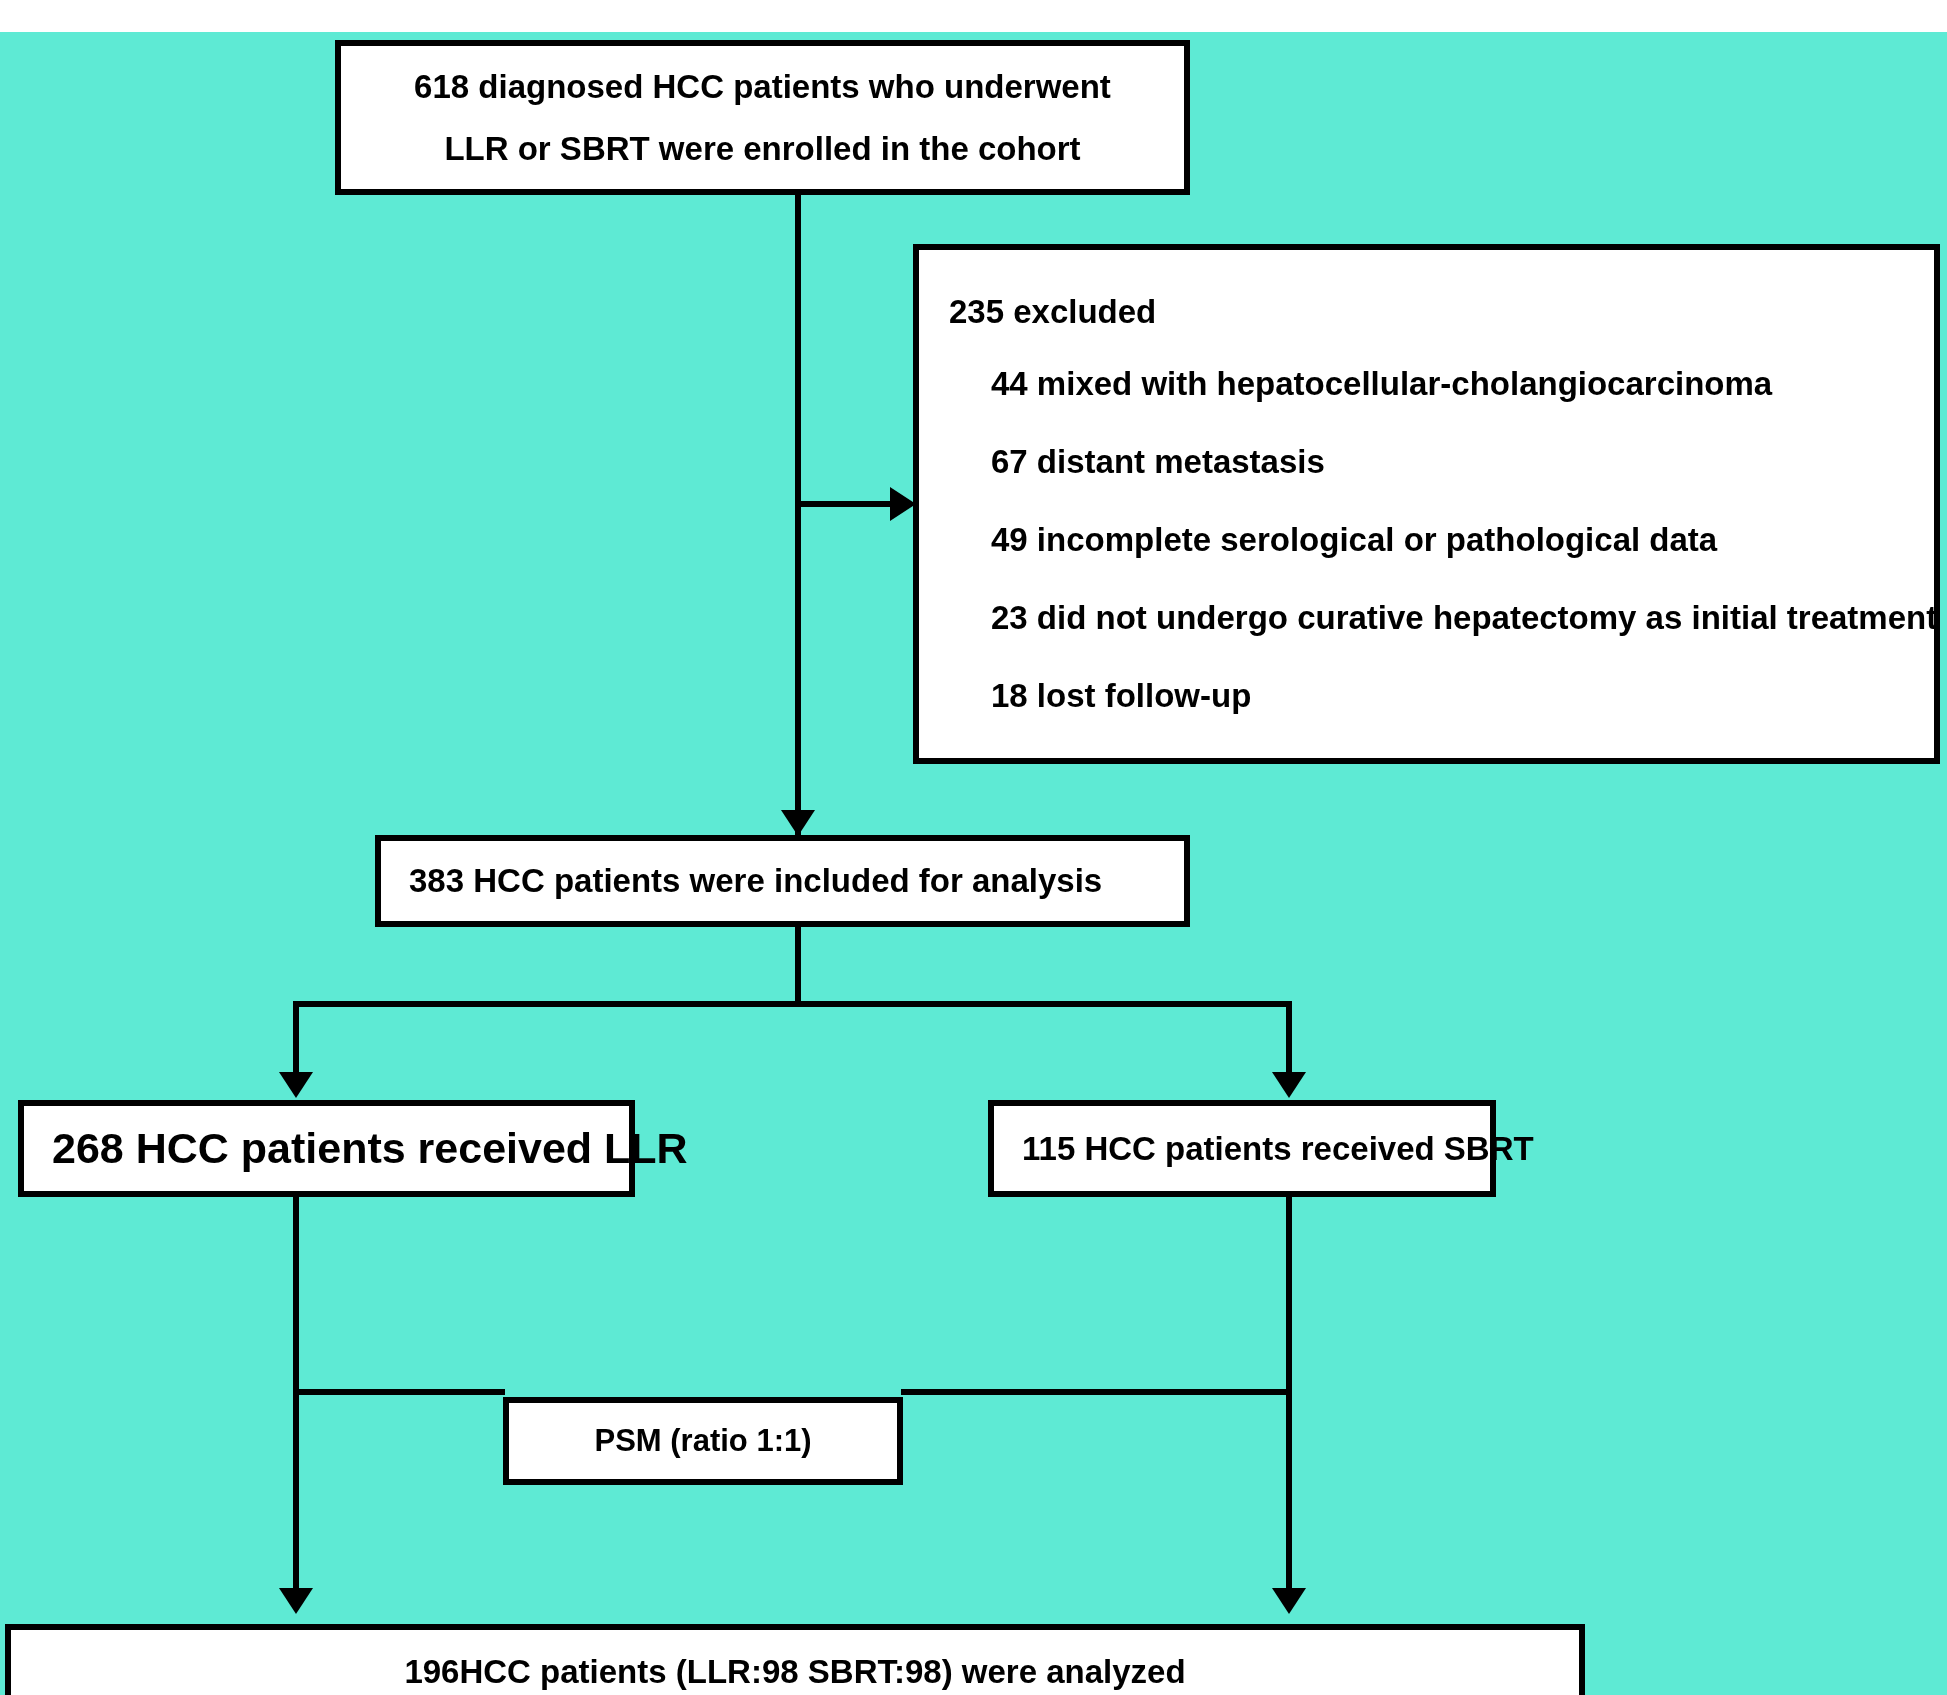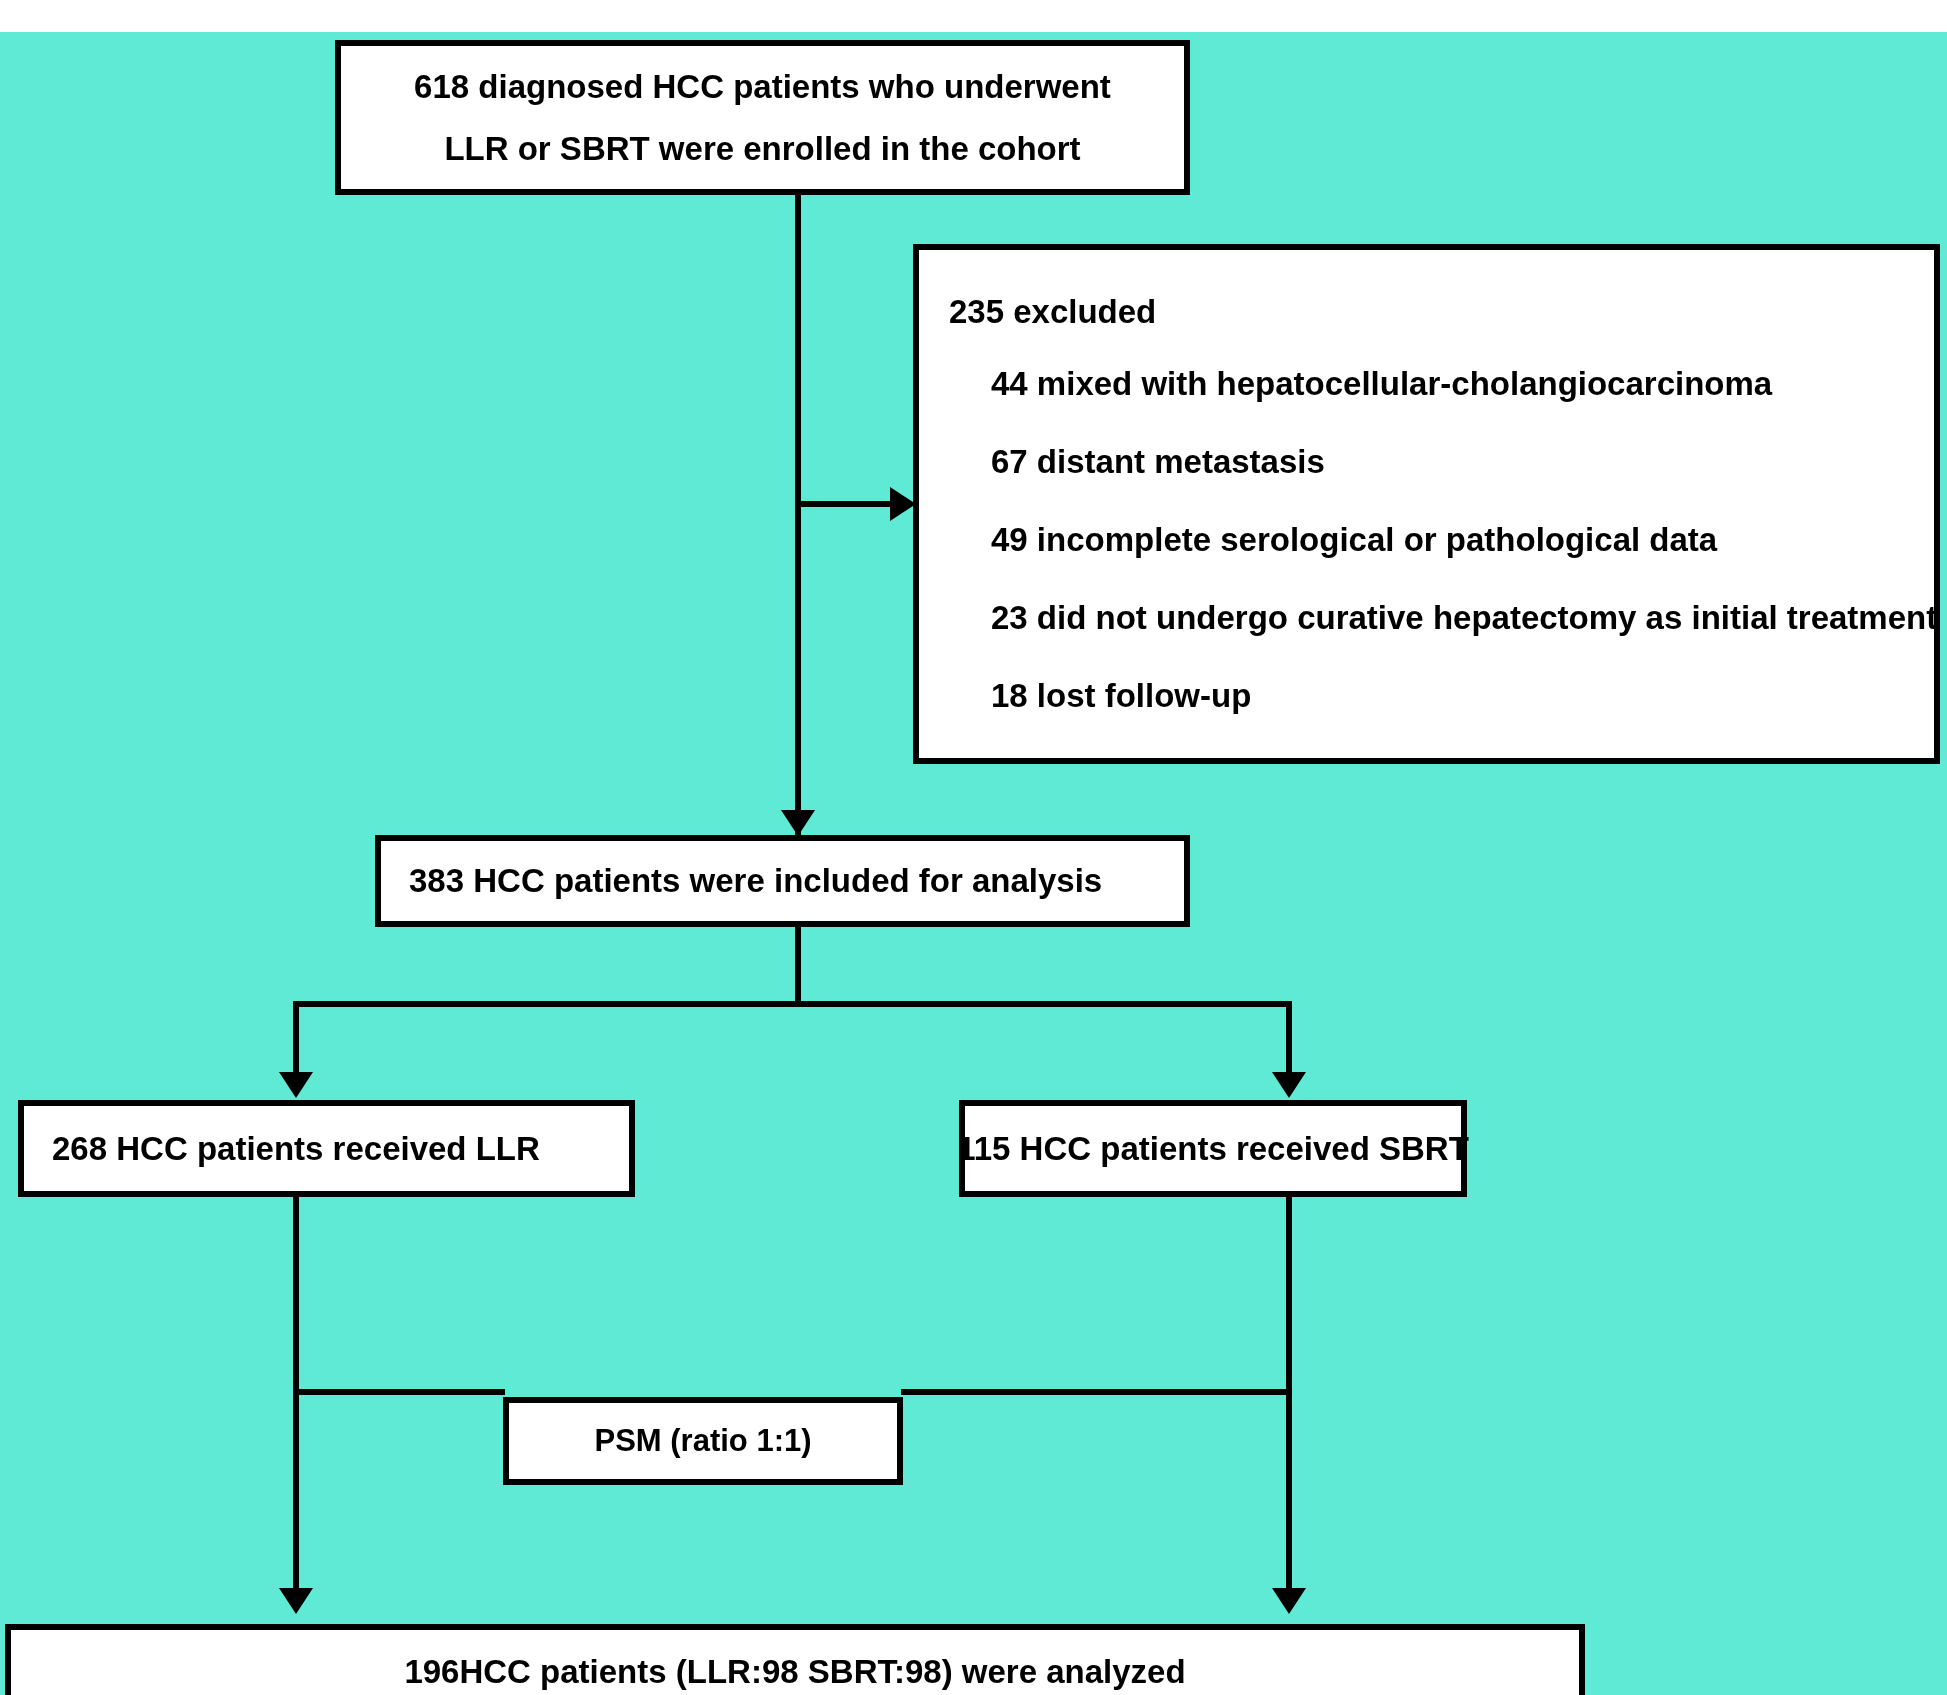--- a/index.html
+++ b/index.html
@@ -50,26 +50,25 @@
   #node-included{
     left:375px; top:803px; width:815px; height:92px;
     padding:8px 28px;
   }
   #node-included .line{font-size:33px;}
 
   #node-llr{
     left:18px; top:1068px; width:617px; height:97px;
     padding:0 28px;
   }
-  #node-llr .line{font-size:33px;}
+  #node-llr .line{font-size:43px;}
 
   #node-sbrt{
-    left:959px; top:1068px; width:508px; height:97px;
+    left:988px; top:1068px; width:508px; height:97px;
     padding:0 28px;
-    align-items:center;
   }
   #node-sbrt .line{font-size:33px;}
 
   #node-psm{
     left:503px; top:1365px; width:400px; height:88px;
   }
   #node-psm .line{font-size:31px;}
 
   #node-analyzed{
     left:5px; top:1592px; width:1580px; height:95px;

